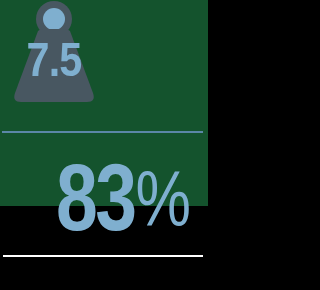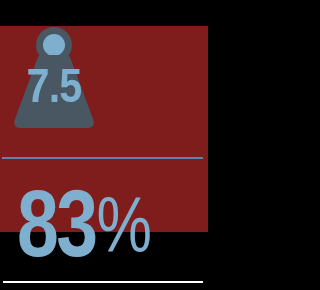--- a/index.html
+++ b/index.html
@@ -13,22 +13,21 @@
     overflow: hidden;
     font-family: "Liberation Sans", sans-serif;
     position: relative;
   }
 
   #stat-card {
     position: absolute;
     left: 0; top: 0;
     width: 208px;
     height: 206px;
-    background: #7f1d1d;
-    margin-top: 26px;
+    background: #14532d;
   }
 
   
   #weight-icon-wrap {
     position: absolute;
     left: 8px;
     top: 0px;
     width: 92px;
     height: 106px;
   }
@@ -75,21 +74,21 @@
 
   
   #percent-row {
     position: absolute;
     left: 0;
     top: 153px;
     width: 208px;
     height: 90px;
     display: flex;
     align-items: center;
-    justify-content: flex-start;
+    justify-content: flex-end;
   }
   #percent-inner {
     display: flex;
     align-items: flex-start;
     transform: scaleX(0.80);
     transform-origin: 50% 50%;
     white-space: nowrap;
   }
   #percent-number {
     font-family: "Liberation Sans Narrow", "Liberation Sans", sans-serif;

